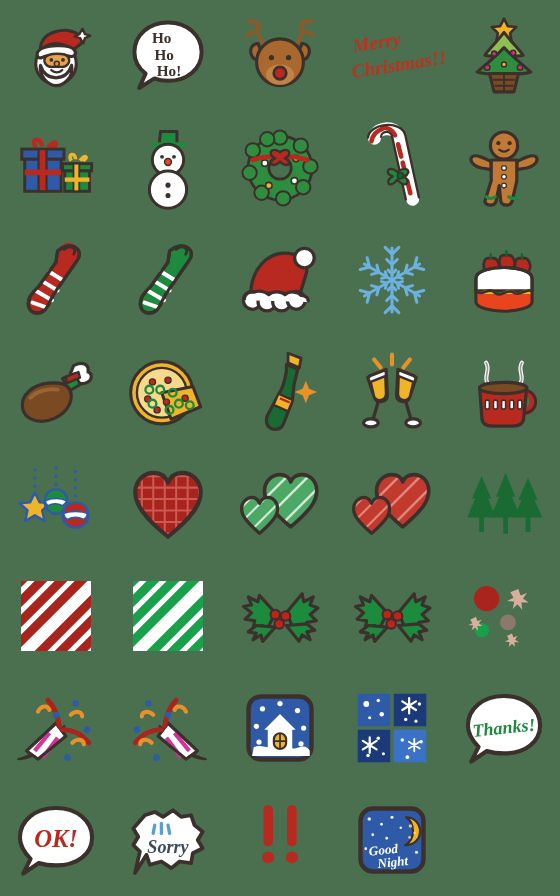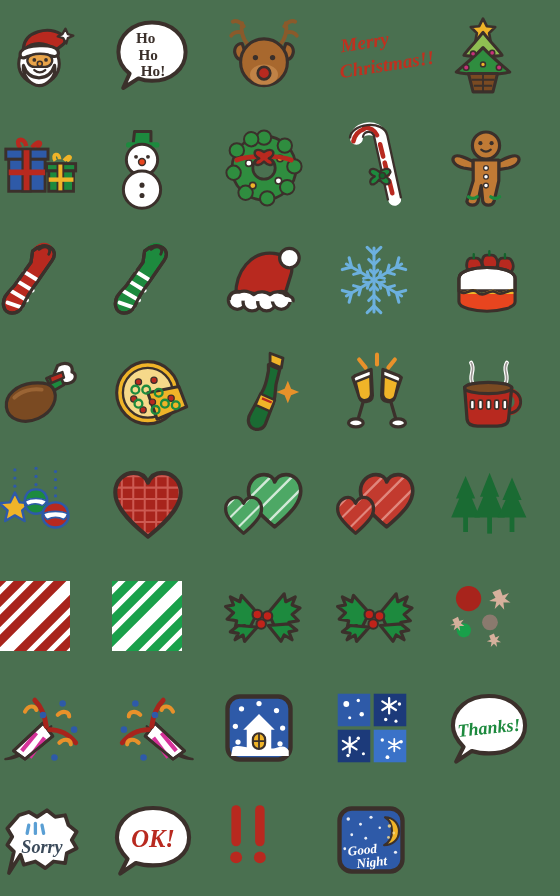--- a/index.html
+++ b/index.html
@@ -11,21 +11,21 @@
   }
   .sheet{
     width:560px;height:896px;
     display:grid;
     grid-template-columns:repeat(5,112px);
     grid-template-rows:repeat(8,112px);
     box-sizing:border-box;
   }
   .cell{
     position:relative;
-    display:flex;align-items:center;justify-content:flex-start;
+    display:flex;align-items:center;justify-content:center;
   }
   .cell svg{display:block;overflow:visible;}
   .sr{position:absolute;width:1px;height:1px;overflow:hidden;clip:rect(0 0 0 0);white-space:nowrap;}
 </style>
 </head>
 <body style="background: rgb(74, 112, 80);">
 
 <div class="sheet">
 
   <div class="cell">
@@ -684,35 +684,35 @@
   </div>
 
   <div class="cell">
     <svg width="82" height="74" viewBox="0 0 100 90">
       <path d="M50 6 C76 6 94 22 94 42 C94 62 76 76 50 76 C42 76 35 75 29 73 L10 86 L19 68 C12 61 6 53 6 42 C6 22 24 6 50 6 Z" fill="#ffffff" stroke="#3b302b" stroke-width="5" stroke-linejoin="round"></path>
       <text x="50" y="52" text-anchor="middle" font-family="'Liberation Serif',serif" font-style="italic" font-size="22" font-weight="bold" fill="#1d8a3e" transform="rotate(-6 50 46)">Thanks!</text>
     </svg>
   </div>
 
   <div class="cell">
+    <svg width="82" height="74" viewBox="0 0 100 90">
+      <path d="M50 6 C76 6 94 22 94 42 C94 62 76 76 50 76 C42 76 35 75 29 73 L10 86 L19 68 C12 61 6 53 6 42 C6 22 24 6 50 6 Z" fill="#ffffff" stroke="#3b302b" stroke-width="5" stroke-linejoin="round"></path>
+      <text x="50" y="54" text-anchor="middle" font-family="'Liberation Serif',serif" font-style="italic" font-size="30" font-weight="bold" fill="#b8291f">OK!</text>
+    </svg>
+  </div>
+
+  <div class="cell">
     <svg width="84" height="76" viewBox="0 0 100 92">
       <path d="M22 16 L34 12 L44 18 L56 10 L66 18 L78 16 L82 28 L92 36 L86 46 L92 56 L80 62 L78 74 L64 72 L54 80 L42 72 L28 76 L24 64 L10 86 L16 60 L8 52 L14 42 L8 32 Z" fill="#ffffff" stroke="#3b302b" stroke-width="4.5" stroke-linejoin="round"></path>
       <g stroke="#5a9fd4" stroke-width="4" stroke-linecap="round" fill="none">
         <path d="M34 28 L32 38"></path>
           <path d="M42 26 L42 38"></path>
           <path d="M50 28 L52 38"></path>
       </g>
       <text x="50" y="62" text-anchor="middle" font-family="'Liberation Serif',serif" font-style="italic" font-size="22" font-weight="bold" fill="#3b4a5a">Sorry</text>
-    </svg>
-  </div>
-
-  <div class="cell">
-    <svg width="82" height="74" viewBox="0 0 100 90">
-      <path d="M50 6 C76 6 94 22 94 42 C94 62 76 76 50 76 C42 76 35 75 29 73 L10 86 L19 68 C12 61 6 53 6 42 C6 22 24 6 50 6 Z" fill="#ffffff" stroke="#3b302b" stroke-width="5" stroke-linejoin="round"></path>
-      <text x="50" y="54" text-anchor="middle" font-family="'Liberation Serif',serif" font-style="italic" font-size="30" font-weight="bold" fill="#b8291f">OK!</text>
     </svg>
   </div>
 
   <div class="cell">
     <span class="sr">!!</span>
     <svg width="48" height="76" viewBox="0 0 60 96">
       <g fill="#b8291f">
         <rect x="9" y="4" width="12" height="52" rx="6"></rect>
         <circle cx="15" cy="70" r="7.5"></circle>
         <rect x="39" y="4" width="12" height="52" rx="6"></rect>

